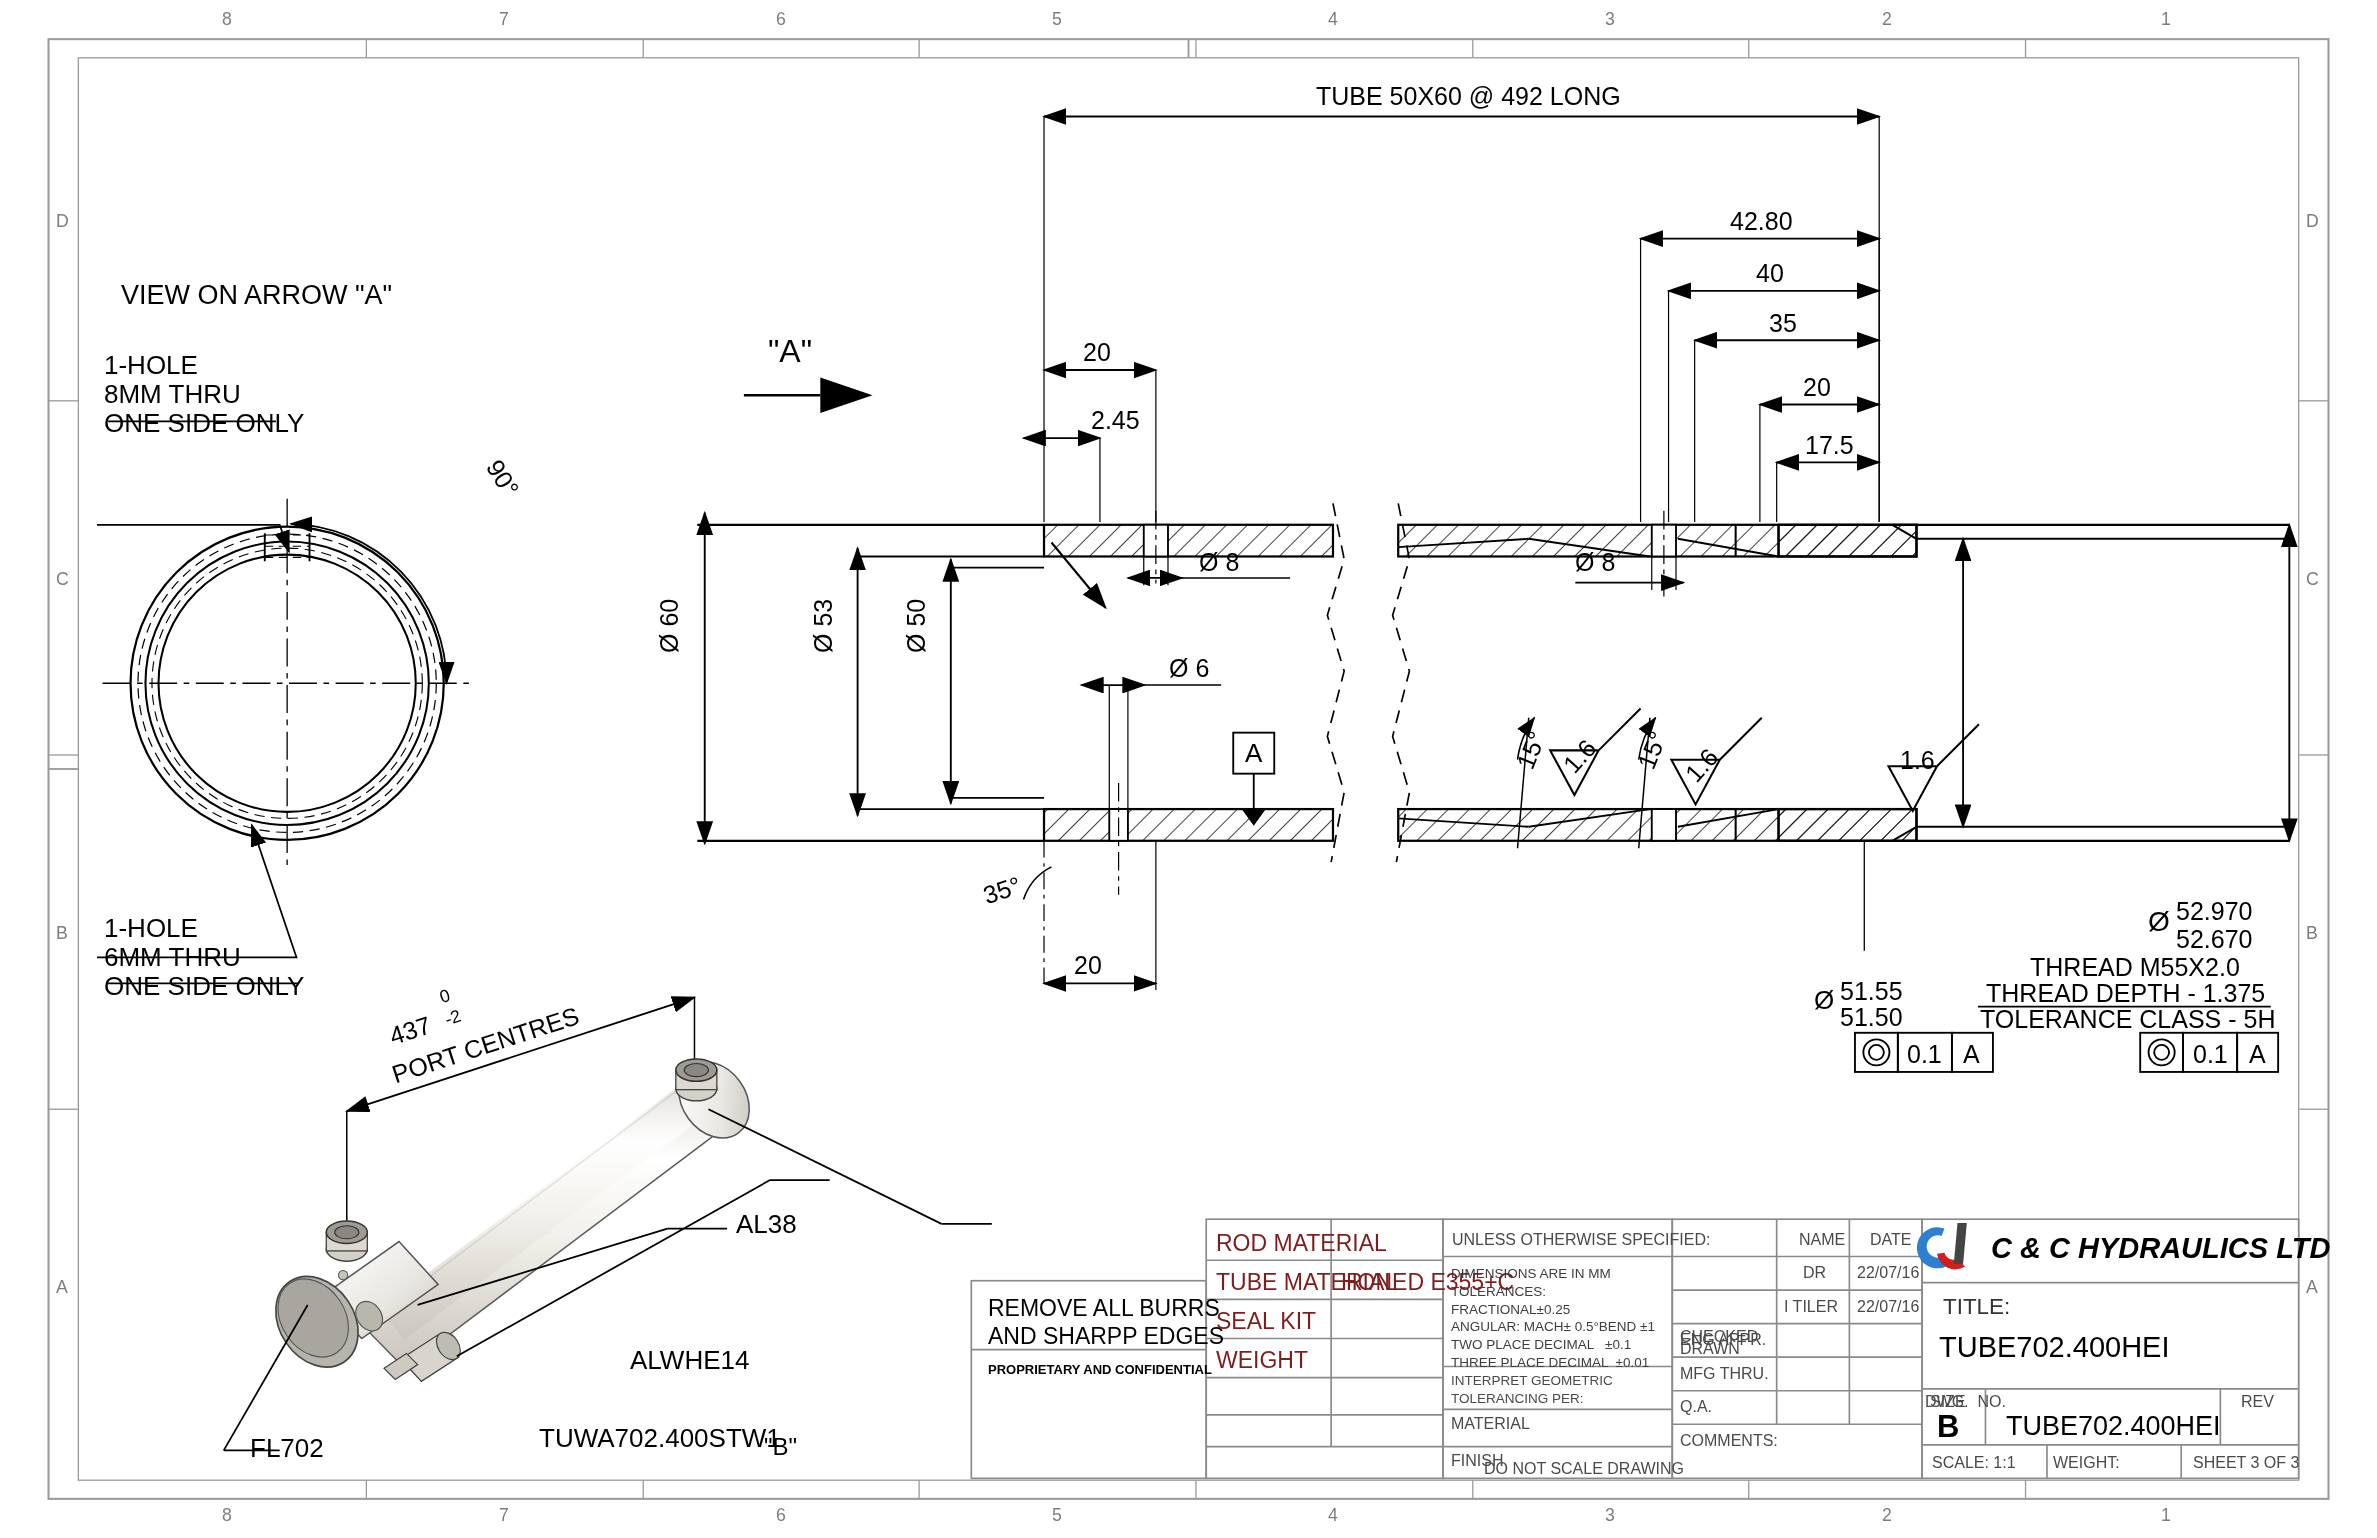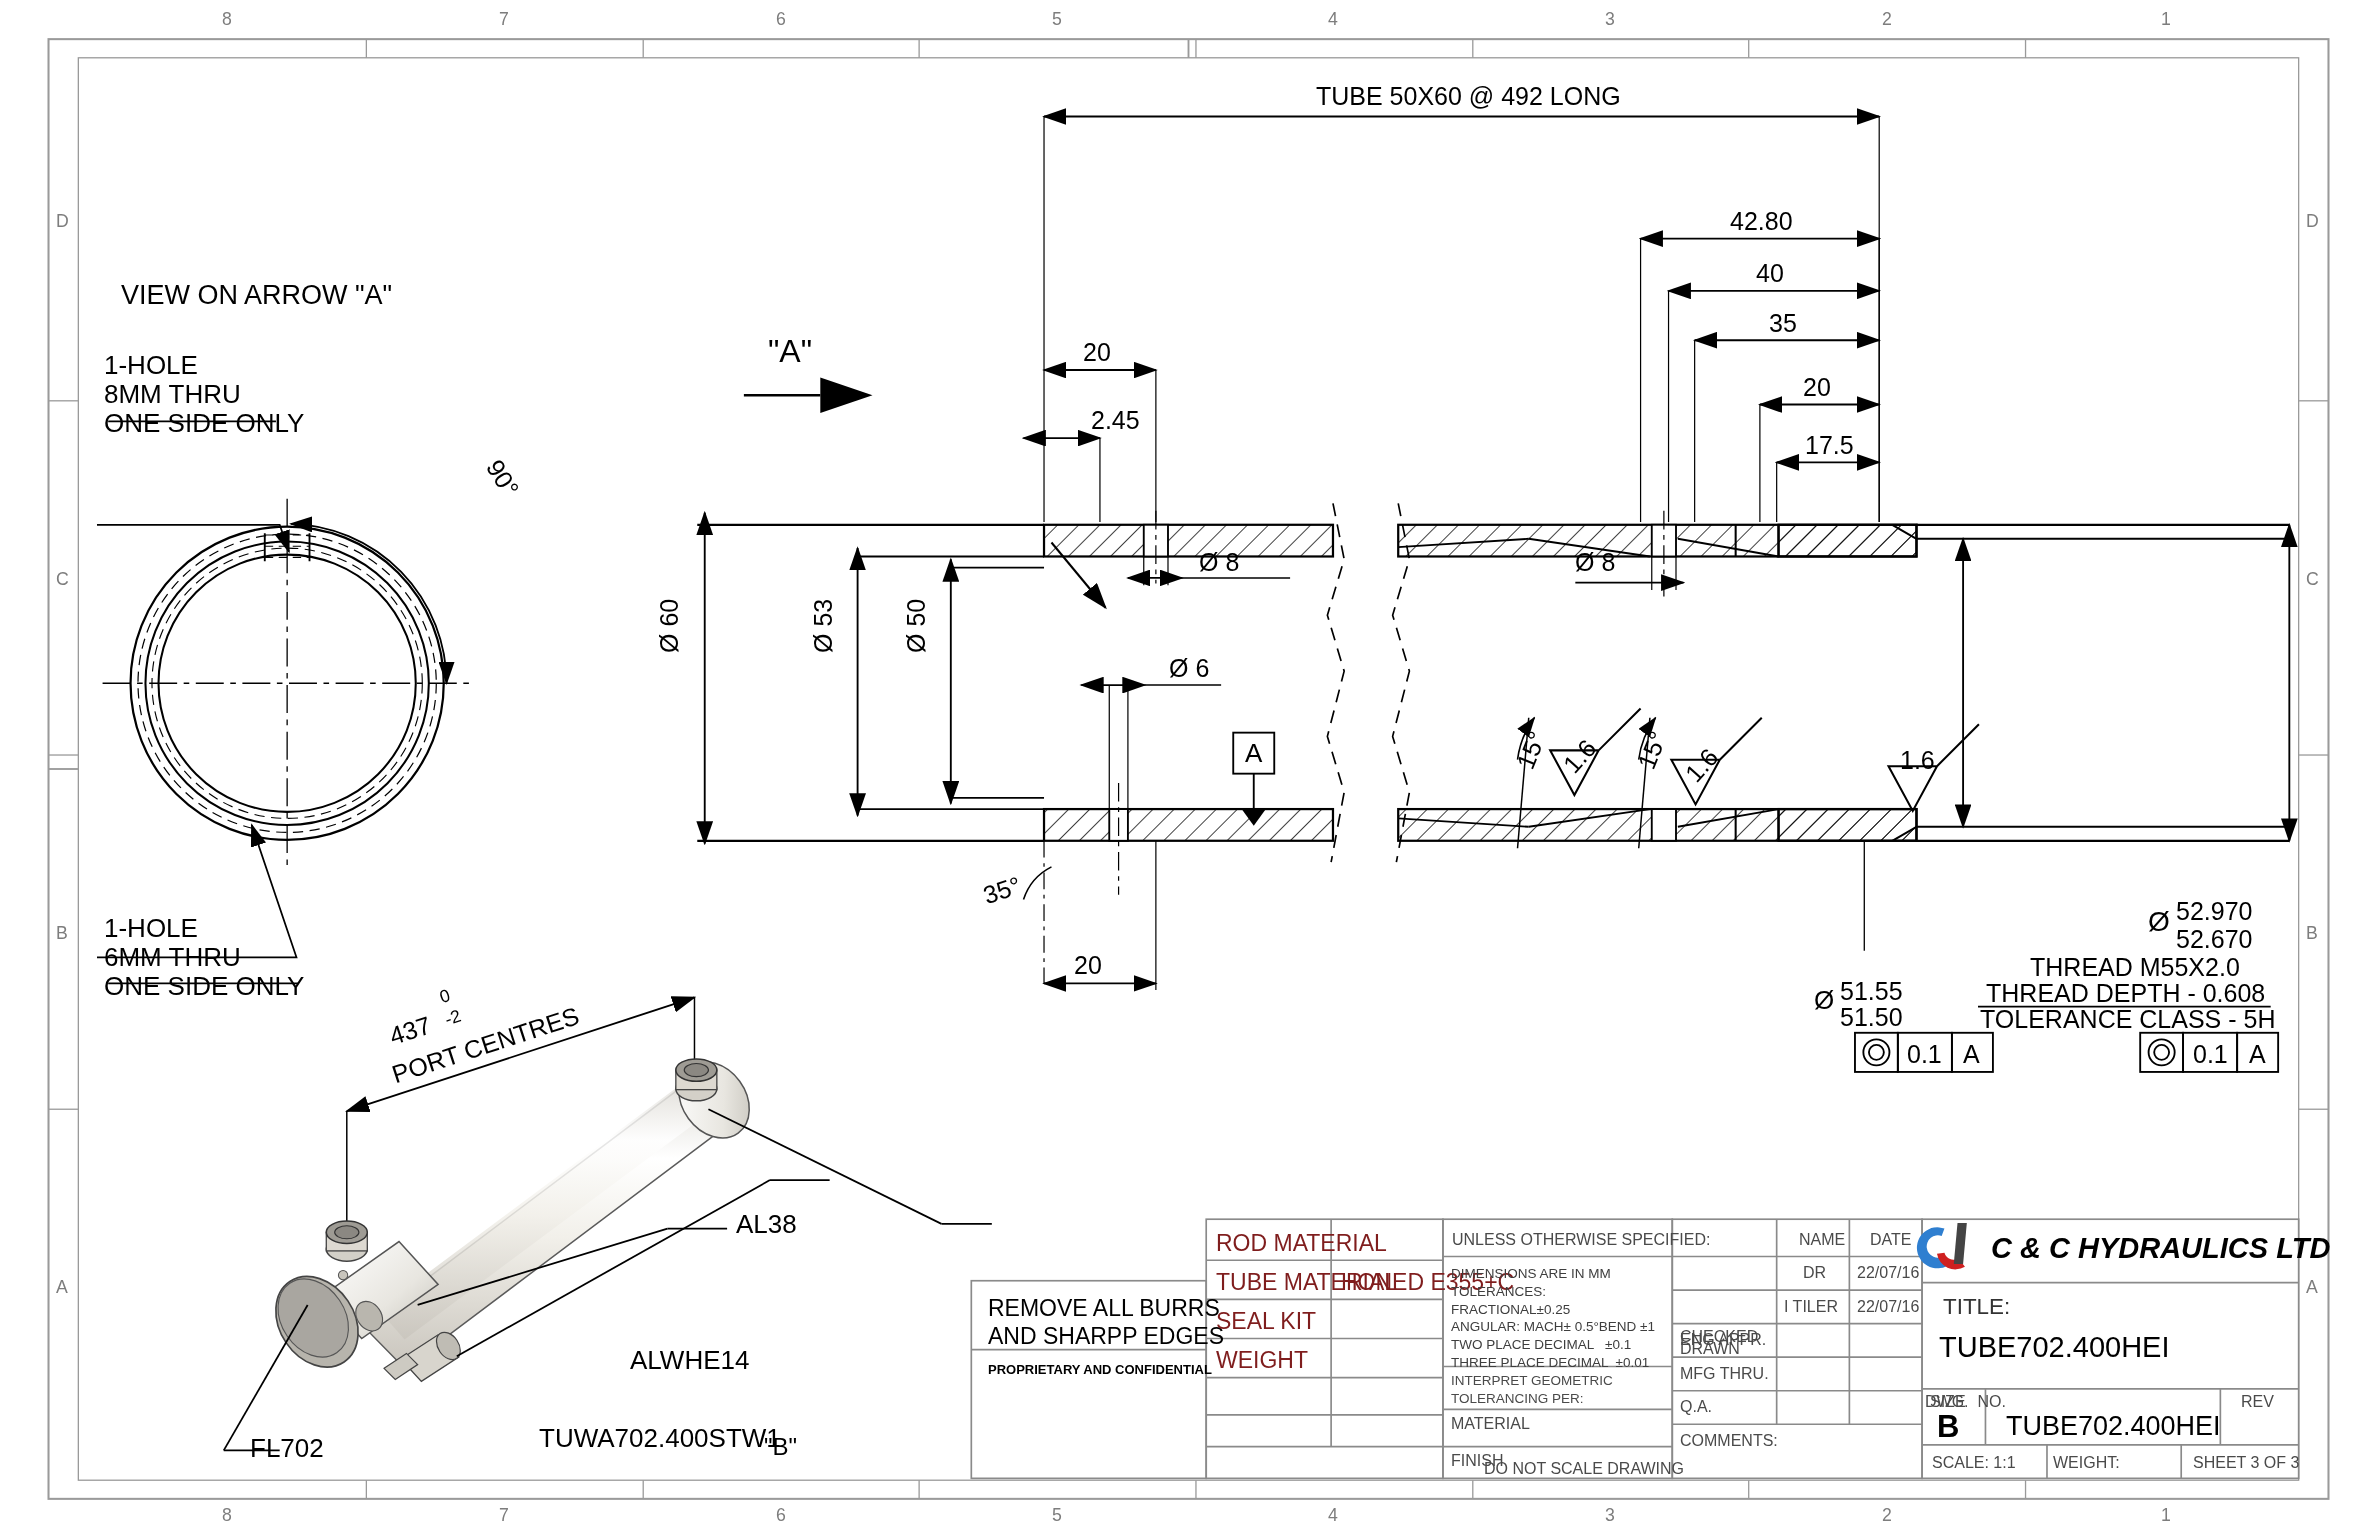--- a/index.html
+++ b/index.html
@@ -408,21 +408,21 @@
 <div class="txt dimtxt" style="left:1633px;top:736px;transform:rotate(-68deg);">15°</div>
 <div class="txt dimtxt" style="left:1562px;top:742px;transform:rotate(-48deg);">1.6</div>
 <div class="txt dimtxt" style="left:1684px;top:751px;transform:rotate(-48deg);">1.6</div>
 <div class="txt dimtxt" style="left:1900px;top:746px;">1.6</div>
 <div class="txt" style="left:1245px;top:739px;font-size:26px;">A</div>
 
 <div class="txt" style="left:2148px;top:906px;font-size:28px;">Ø</div>
 <div class="txt dimtxt" style="left:2176px;top:897px;">52.970</div>
 <div class="txt dimtxt" style="left:2176px;top:925px;">52.670</div>
 <div class="txt dimtxt" style="left:2030px;top:953px;">THREAD M55X2.0</div>
-<div class="txt dimtxt" style="left:1986px;top:979px;">THREAD DEPTH - 0.608</div>
+<div class="txt dimtxt" style="left:1986px;top:979px;">THREAD DEPTH - 1.375</div>
 <div class="txt dimtxt" style="left:1980px;top:1005px;">TOLERANCE CLASS - 5H</div>
 
 <div class="txt" style="left:1814px;top:986px;font-size:26px;">Ø</div>
 <div class="txt dimtxt" style="left:1840px;top:977px;">51.55</div>
 <div class="txt dimtxt" style="left:1840px;top:1003px;">51.50</div>
 
 <div class="txt dimtxt" style="left:1907px;top:1040px;">0.1</div>
 <div class="txt dimtxt" style="left:1963px;top:1040px;">A</div>
 <div class="txt dimtxt" style="left:2193px;top:1040px;">0.1</div>
 <div class="txt dimtxt" style="left:2249px;top:1040px;">A</div>

